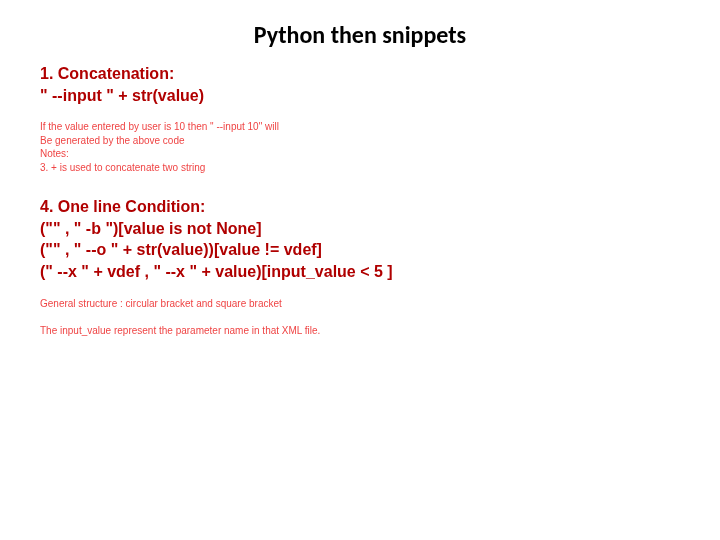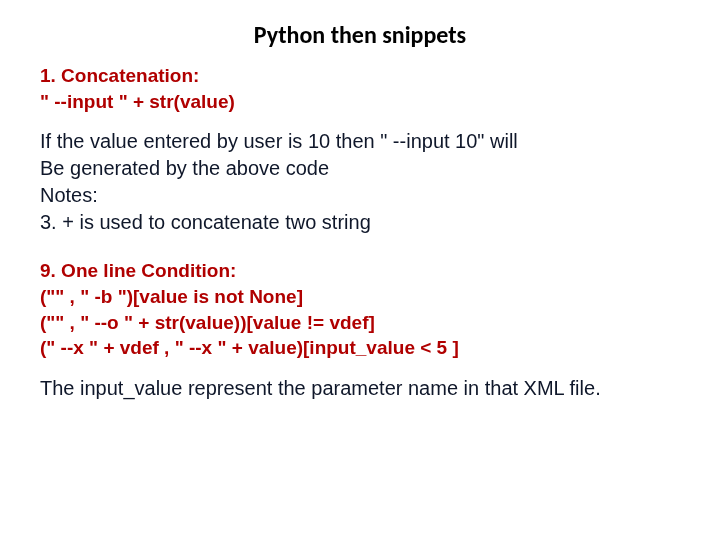--- a/index.html
+++ b/index.html
@@ -14,27 +14,27 @@
   .title {
     font-family: Calibri, Arial, sans-serif;
     font-size: 24px;
     font-weight: 700;
     text-align: center;
     margin-bottom: 14px;
   }
   .heading {
     font-weight: 700;
     color: #b00000;
-    font-size: 19px;
+    font-size: 16px;
     line-height: 1.35;
   }
   .body-text {
-    font-size: 20px;
+    font-size: 10px;
     line-height: 1.35;
-    color: #0f172a;
+    color: #ef4444;
   }
   .block {
     margin-bottom: 22px;
   }
   .block-sm {
     margin-bottom: 14px;
   }
 </style>
 </head>
 <body>
@@ -47,24 +47,25 @@
 </div>
 
 <div class="block">
   <div class="body-text">If the value entered by user is 10 then " --input 10" will</div>
   <div class="body-text">Be generated by the above code</div>
   <div class="body-text">Notes:</div>
   <div class="body-text">3. + is used to concatenate two string</div>
 </div>
 
 <div class="block-sm">
-  <div class="heading">9. One line Condition:</div>
+  <div class="heading">4. One line Condition:</div>
   <div class="heading">("" , " -b ")[value is not None]</div>
   <div class="heading">("" , " --o " + str(value))[value != vdef]</div>
   <div class="heading">(" --x " + vdef , " --x " + value)[input_value &lt; 5 ]</div>
 </div>
 
 <div class="block-sm">
+  <div class="body-text">General structure : circular bracket and square bracket</div>
 </div>
 
 <div>
   <div class="body-text">The input_value represent the parameter name in that XML file.</div>
 </div>
 
 </body></html>

